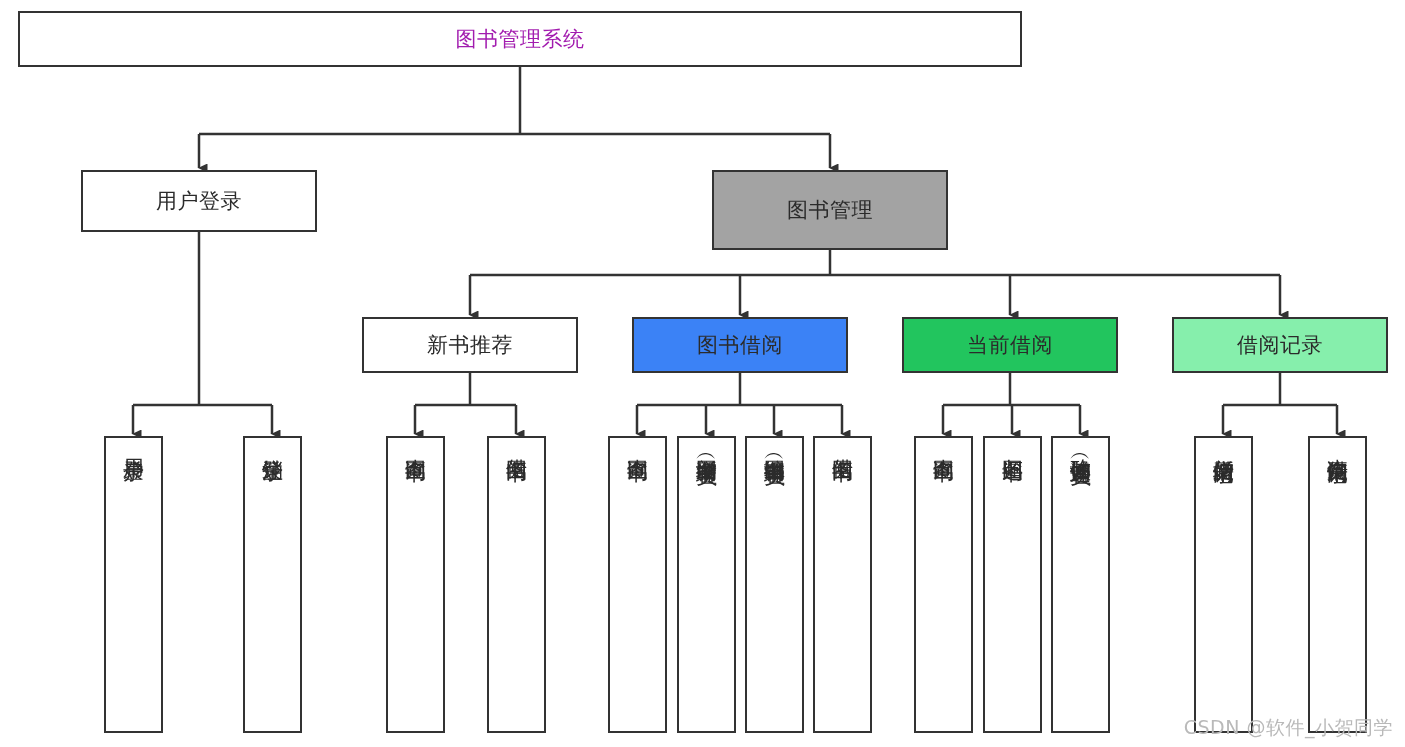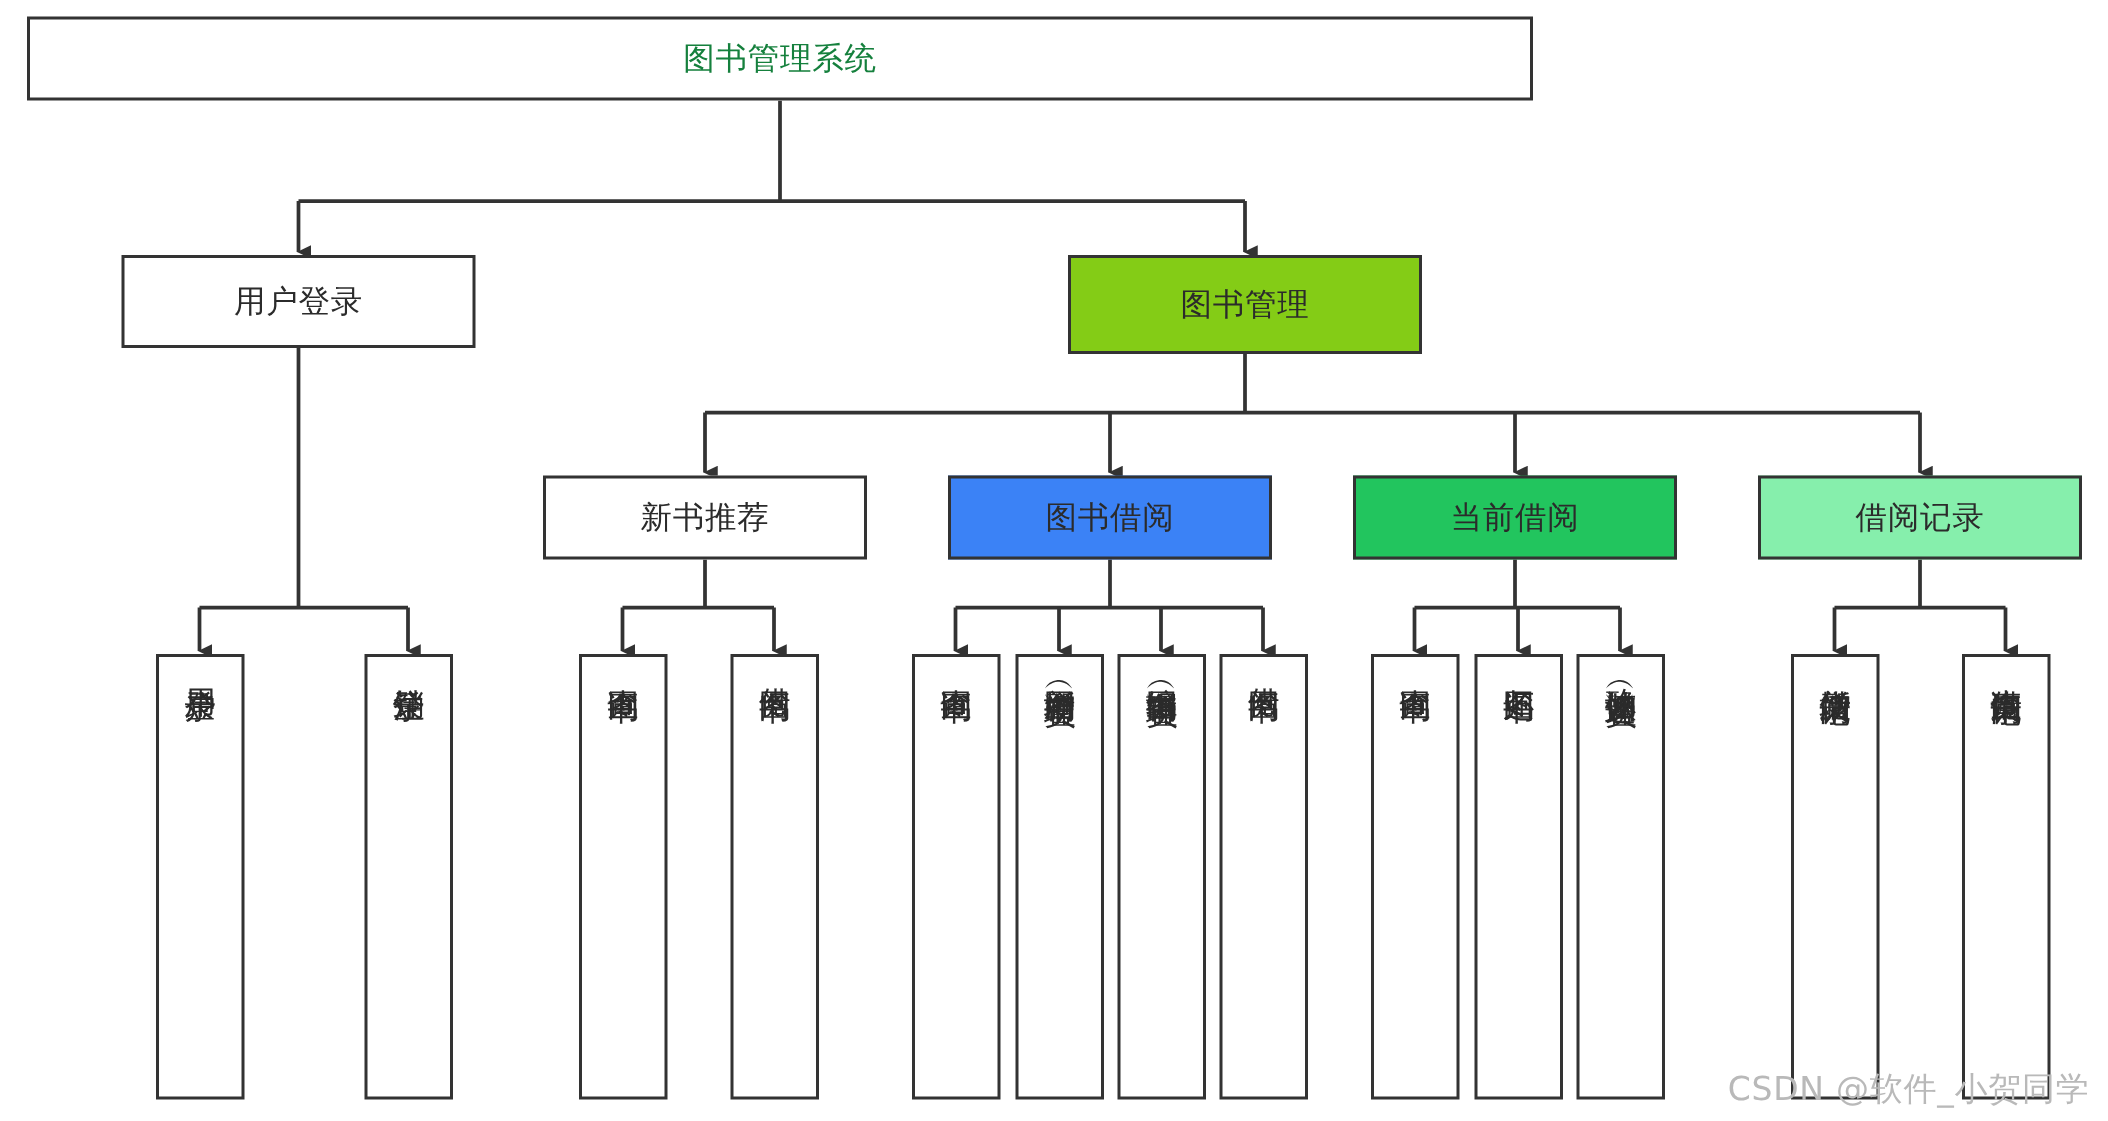--- a/index.html
+++ b/index.html
@@ -53,21 +53,21 @@
     font-size: 21px;
     line-height: 1.15;
     letter-spacing: 1px;
     white-space: normal;
     max-height: 100%;
   }
   #watermark {
     position: absolute;
     right: 12px;
     bottom: 6px;
-    font-size: 22px;
+    font-size: 19px;
     color: #b9b9b9;
     white-space: nowrap;
     letter-spacing: 0.5px;
   }
 </style>
 </head>
 <body>
 
 <div id="diagram-root">
 
@@ -109,26 +109,26 @@
         <line x1="1080" y1="405" x2="1080" y2="434" stroke="#333333" stroke-width="2.5" marker-end="url(#arrowhead)"></line>
         <line x1="1280" y1="373" x2="1280" y2="405" stroke="#333333" stroke-width="2.5"></line>
         <line x1="1223" y1="405" x2="1337" y2="405" stroke="#333333" stroke-width="2.5"></line>
         <line x1="1223" y1="405" x2="1223" y2="434" stroke="#333333" stroke-width="2.5" marker-end="url(#arrowhead)"></line>
         <line x1="1337" y1="405" x2="1337" y2="434" stroke="#333333" stroke-width="2.5" marker-end="url(#arrowhead)"></line>
       </g>
   </svg>
 
   <div id="nodes-layer">
       <div class="node" style="left: 18px; top: 11px; width: 1004px; height: 56px; border-color: rgb(51, 51, 51); background: rgb(255, 255, 255);">
-        <span class="node-label" style="color: #15803d;">图书管理系统</span>
+        <span class="node-label" style="color: #a21caf;">图书管理系统</span>
       </div>
       <div class="node" style="left: 81px; top: 170px; width: 236px; height: 62px; border-color: rgb(51, 51, 51); background: rgb(255, 255, 255);">
         <span class="node-label" style="color: rgb(43, 43, 43);">用户登录</span>
       </div>
-      <div class="node" style="left: 712px; top: 170px; width: 236px; height: 66px; border-color: rgb(51, 51, 51); background: #84cc16;">
+      <div class="node" style="left: 712px; top: 170px; width: 236px; height: 80px; border-color: rgb(51, 51, 51); background: #a3a3a3;">
         <span class="node-label" style="color: rgb(43, 43, 43);">图书管理</span>
       </div>
       <div class="node" style="left: 362px; top: 317px; width: 216px; height: 56px; border-color: rgb(51, 51, 51); background: rgb(255, 255, 255);">
         <span class="node-label" style="color: rgb(43, 43, 43); text-align: right;">新书推荐</span>
       </div>
       <div class="node" style="left: 632px; top: 317px; width: 216px; height: 56px; border-color: rgb(51, 51, 51); background: #3b82f6;">
         <span class="node-label" style="color: rgb(43, 43, 43);">图书借阅</span>
       </div>
       <div class="node" style="left: 902px; top: 317px; width: 216px; height: 56px; border-color: rgb(51, 51, 51); background: #22c55e;">
         <span class="node-label" style="color: rgb(43, 43, 43);">当前借阅</span>

